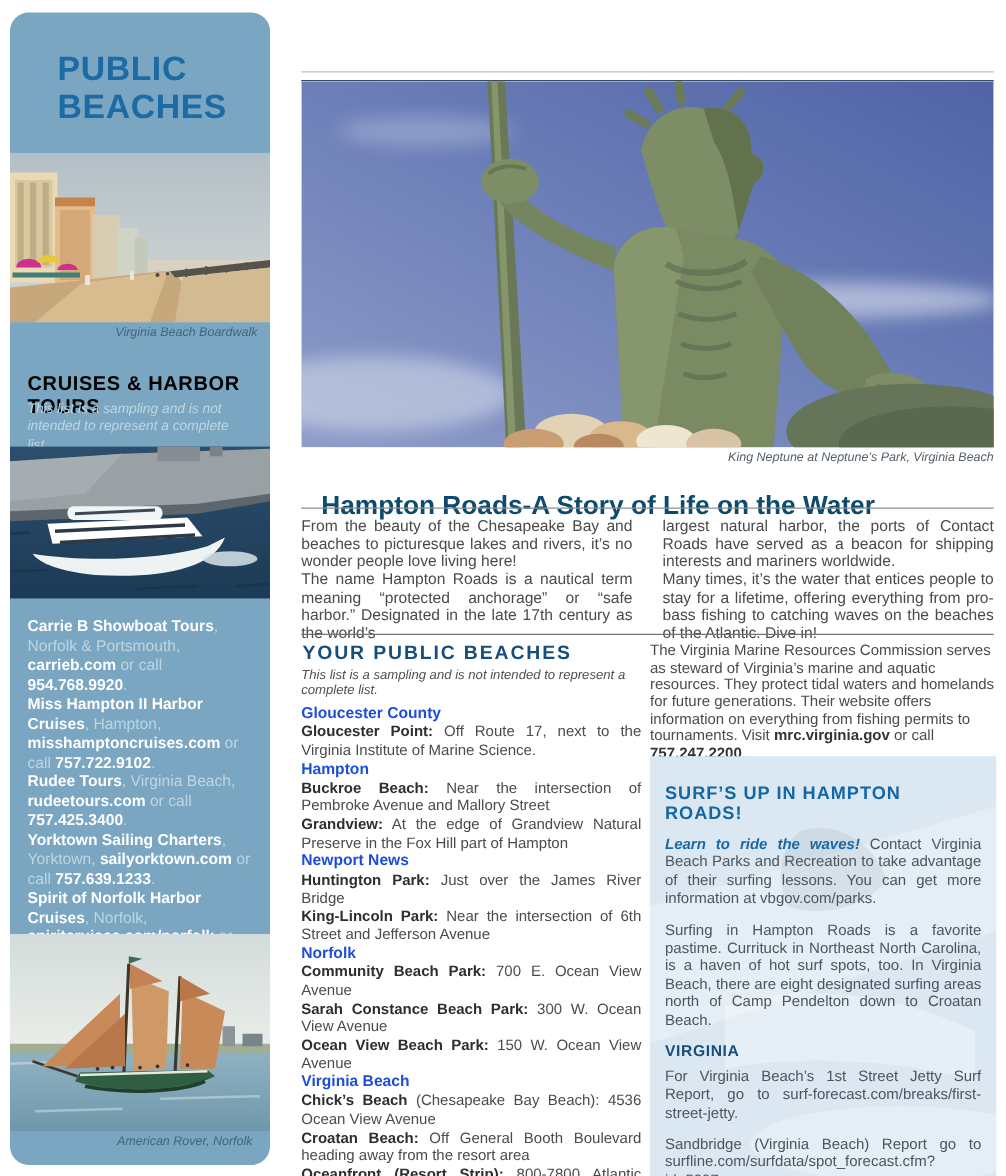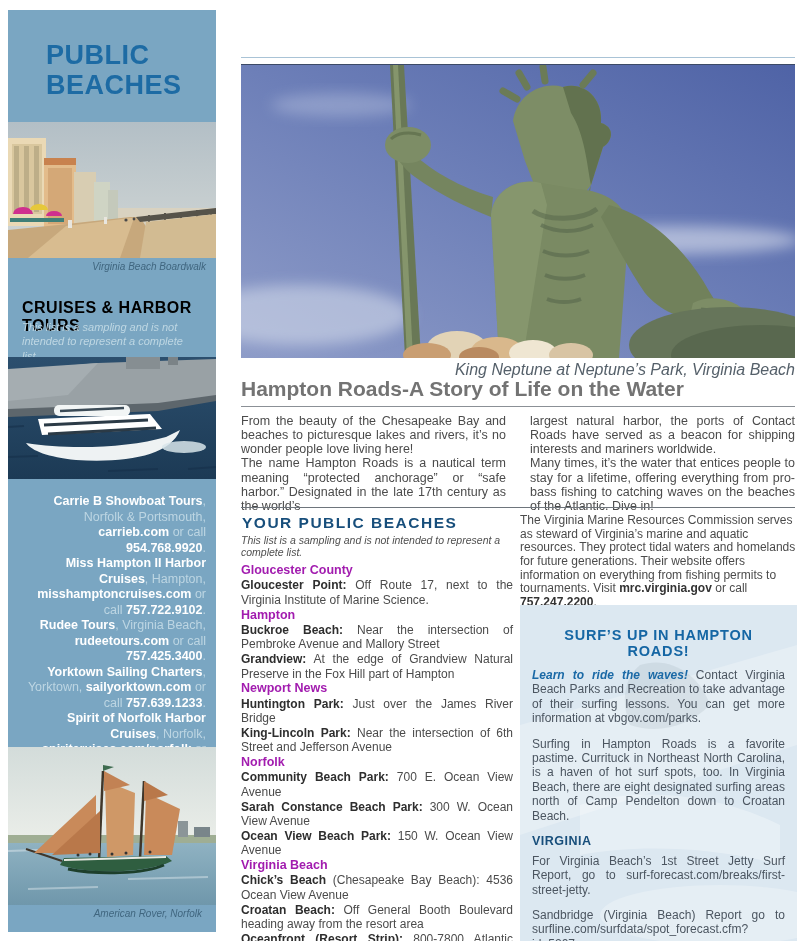--- a/index.html
+++ b/index.html
@@ -1,62 +1,62 @@
 <!DOCTYPE html>
 <html><head>
 <meta charset="utf-8">
 <style>
   html,body{margin:0;padding:0;background:#ffffff;}
   body{font-family:"Liberation Sans","DejaVu Sans",sans-serif;}
   .page{position:relative;width:805px;height:941px;background:#ffffff;overflow:hidden;}
 
   
-  .sidebar{position:absolute;left:8px;top:10px;width:208px;height:922px;background:#7AA6C2;}
+  .sidebar{position:absolute;left:8px;top:10px;width:208px;height:922px;background:#7AA6C2;border-radius:15px;}
   .sb-title{margin:0;padding:30px 0 0 38px;font-size:27px;line-height:1.12;font-weight:800;color:#1D6BA4;letter-spacing:.5px;}
   .sb-photo{position:absolute;left:0;width:208px;overflow:hidden;display:block;}
   .sb-photo svg{display:block;}
   .sb-photo1{top:112px;height:136px;}
   .sb-cap{position:absolute;right:10px;font-style:italic;font-size:10px;color:#40667f;}
   .sb-cap1{top:251px;}
   .sb-cruises-head{position:absolute;top:289px;left:14px;margin:0;font-size:16px;font-weight:800;color:#000000;letter-spacing:.5px;}
   .sb-note{position:absolute;top:310px;left:14px;width:178px;margin:0;font-style:italic;font-size:11px;line-height:1.3;color:#bed7e3;}
   .sb-photo2{top:347px;height:122px;}
   .sb-tours{position:absolute;top:484px;left:14px;width:184px;font-size:12.5px;line-height:1.24;color:#bdd6e3;}
-  .tour{margin:0;text-align:right;}
+  .tour{margin:0;}
   .sb-tours .b{font-weight:700;color:#ffffff;}
   .sb-photo3{top:737px;height:158px;}
   .sb-cap2{top:898px;right:14px;}
 
   
   .main-title{position:absolute;left:241px;top:6px;margin:0;font-size:37px;font-weight:800;color:#1A69A6;letter-spacing:.5px;}
   .title-rule{position:absolute;left:241px;top:57px;width:554px;height:1px;background:#a9c3d6;}
   .hero{position:absolute;left:241px;top:64px;width:554px;height:293px;margin:0;overflow:hidden;border-top:1px solid #3c4a66;}
   .hero svg{display:block;}
-  .hero-cap{position:absolute;left:241px;top:361px;width:554px;text-align:right;font-style:italic;font-size:16px;color:#55606a;}
-  .story-head{position:absolute;left:241px;top:377px;margin:0;font-size:21px;font-weight:700;color:#737373;}
+  .hero-cap{position:absolute;left:241px;top:361px;width:554px;text-align:right;font-style:italic;font-size:10px;color:#55606a;}
+  .story-head{position:absolute;left:241px;top:377px;margin:16px;font-size:21px;font-weight:700;color:#0c4a6e;}
   .story-rule{position:absolute;left:241px;top:406px;width:554px;height:1px;background:#8b9096;}
   .cols{position:absolute;left:241px;top:414px;width:554px;display:flex;gap:24px;}
   .col{width:270px;font-size:12.5px;line-height:1.13;color:#4b4b4b;text-align:justify;}
   .col p{margin:0;}
   .mid-rule{position:absolute;left:241px;top:507px;width:554px;height:1px;background:#6e757c;}
 
   .beaches{position:absolute;left:241px;top:513px;width:272px;}
   .beaches h3{margin:1px;font-size:15.5px;font-weight:800;color:#174E7B;letter-spacing:1.5px;}
   .beaches .note{margin:2px 0 5px 0;font-style:italic;font-size:10.5px;color:#4f4f4f;}
-  .region-name{font-weight:700;font-size:12.5px;color:#a21caf;line-height:1.22;}
+  .region-name{font-weight:700;font-size:12.5px;color:#1d4ed8;line-height:1.22;}
   .beach-item{margin:0;font-size:12px;line-height:1.22;color:#4b4b4b;text-align:justify;}
   .beach-item .b{font-weight:700;color:#2e2e2e;}
 
   .vmrc{position:absolute;left:520px;top:514px;width:277px;font-size:12px;line-height:1.14;color:#4b4b4b;}
   .vmrc .b{font-weight:700;color:#333333;}
 
   .surfbox{position:absolute;left:520px;top:605px;width:277px;height:336px;background:#DCE8F1;box-sizing:border-box;padding:22px 12px 0 12px;}
   .surfbox .bgart{position:absolute;left:0;top:0;width:100%;height:100%;pointer-events:none;}
   .surfbox > *{position:relative;}
-  .surfbox h3{margin:0 0 9px 0;font-size:14.5px;font-weight:800;color:#1566A4;letter-spacing:.8px;text-align:center;}
+  .surfbox h3{margin:0 0 9px 0;font-size:14.5px;font-weight:800;color:#1566A4;letter-spacing:.8px;}
   .surf-p{margin:0 0 11px 0;font-size:12px;line-height:1.2;color:#4b5560;text-align:justify;}
   .surfbox h4{margin:2px 0 6px 0;font-size:12.5px;font-weight:700;color:#174E7B;letter-spacing:.5px;}
   .learn{font-weight:700;font-style:italic;color:#1A69A6;}
 </style>
 </head>
 <body>
 
 <div class="page">
 
   <aside class="sidebar">

